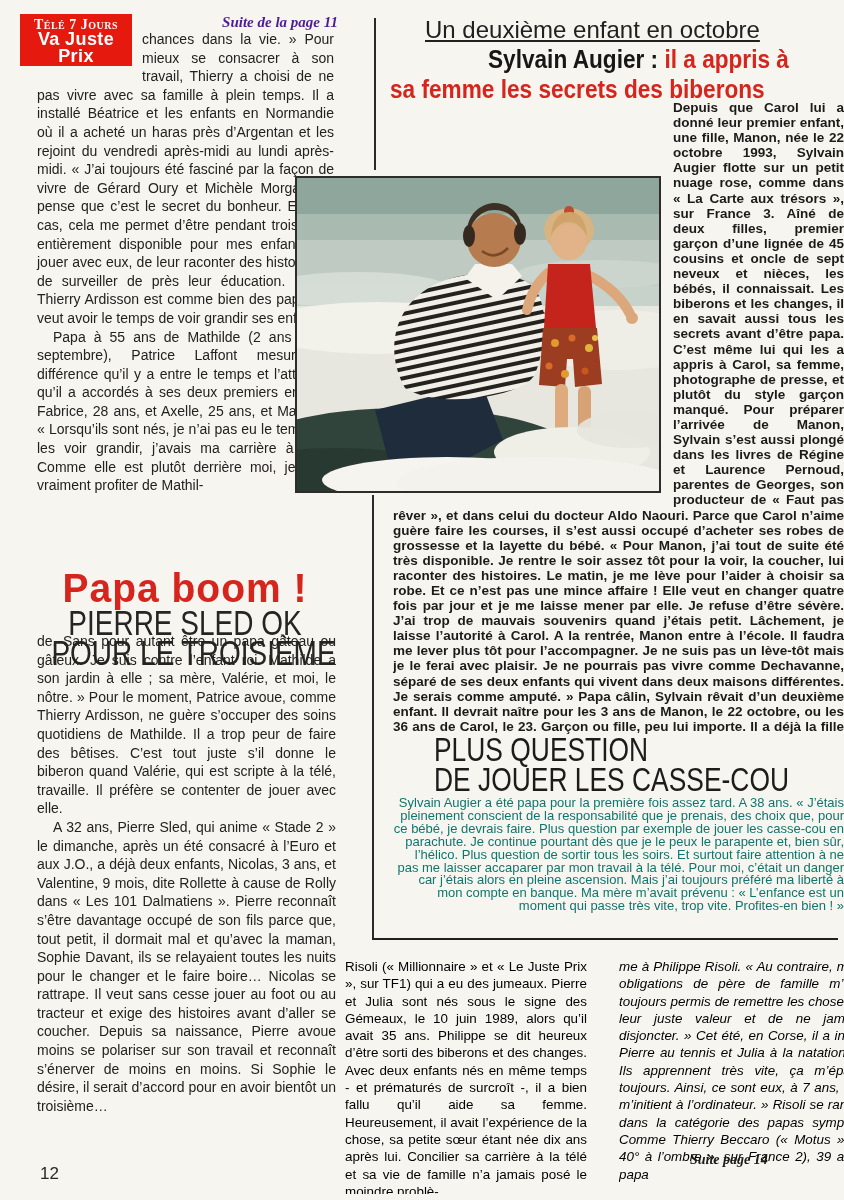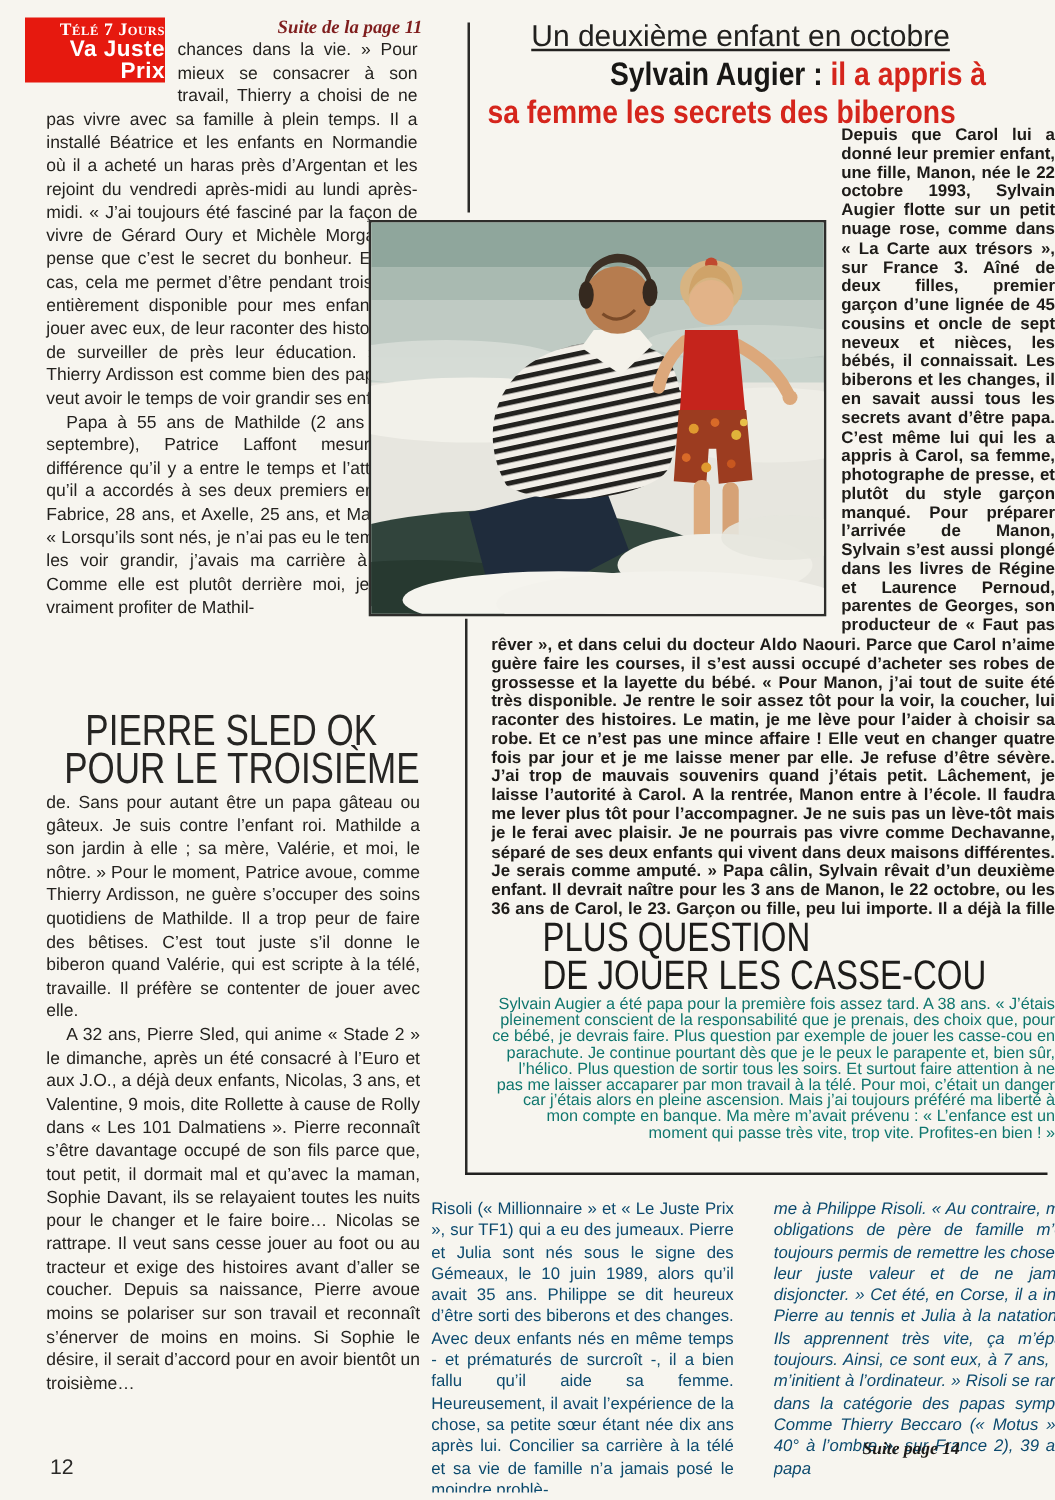--- a/index.html
+++ b/index.html
@@ -11,38 +11,38 @@
 
   
   .vrule { position:absolute; width:2px; background:#2b2a28; }
   .vrule-top { left:374px; top:18px; height:152px; }
   .vrule-mid { left:372px; top:495px; height:445px; }
   .hrule { position:absolute; left:372px; top:938px; width:466px; height:2px; background:#222120; }
 
   
   .suite-top {
     position:absolute; left:200px; top:14px; width:160px; text-align:center;
-    font-family:"Liberation Serif", serif; font-style:italic; font-weight:bold; font-size:15px; color:#7f1d1d;
+    font-family:"Liberation Serif", serif; font-style:italic; font-weight:bold; font-size:15px; color:#4c1d95;
   }
 
   
   .left-col-top {
     position:absolute; left:37px; top:30px; width:297px;
   }
   .left-col-bottom {
     position:absolute; left:37px; top:632px; width:299px; max-height:512px; overflow:hidden;
   }
   .body-text { font-size:14px; line-height:18.6px; text-align:justify; color:#24221f; }
   .body-text p { margin:0; }
   .indent { text-indent:16px; }
   .indent-lg { text-indent:34px; }
 
   .masthead {
     float:left; width:112px; height:52px; margin:-16px 10px 16px -17px;
-    background:#e6190f; color:#ffffff; text-align:right; padding-top:4px; box-sizing:border-box;
+    background:#e6190f; color:#ffffff; text-align:center; padding-top:4px; box-sizing:border-box;
   }
   .masthead-line1 {
     font-family:"Liberation Serif", serif; font-variant:small-caps; font-weight:bold;
     font-size:14px; line-height:13px; letter-spacing:.5px;
   }
   .masthead-line2, .masthead-line3 { font-weight:bold; font-size:18px; line-height:16.5px; letter-spacing:.4px; }
 
   
   .papa-boom { position:absolute; left:18px; top:570px; width:334px; text-align:center; }
   .papa-boom-red {
@@ -90,21 +90,21 @@
 
   
   .red-quote {
     position:absolute; left:392px; top:797px; width:452px; height:138px; overflow:hidden;
     color:#0f766e; font-size:13px; line-height:12.9px; text-align:right;
   }
 
   
   .bottom-col {
     position:absolute; top:958px; max-height:236px; overflow:hidden;
-    font-size:13.4px; line-height:17.3px; text-align:justify; color:#0c4a6e;
+    font-size:13.4px; line-height:17.3px; text-align:justify; color:#000000;
   }
   .bottom-mid { left:345px; width:242px; }
   .bottom-right { left:619px; width:243px;font-style:italic; }
 
   .suite-bottom {
     position:absolute; left:690px; top:1152px; width:120px; text-align:left;
     font-family:"Liberation Serif", serif; font-style:italic; font-weight:bold; font-size:14px; color:#1c1b19;
   }
   .page-number { position:absolute; left:40px; top:1164px; font-size:17px; color:#2a2927; }
 </style>
@@ -123,20 +123,21 @@
     <div class="masthead">
       <div class="masthead-line1">Télé 7 Jours</div>
       <div class="masthead-line2">Va Juste</div>
       <div class="masthead-line3">Prix</div>
     </div>
     <p>chances dans la vie. » Pour mieux se consacrer à son travail, Thierry a choisi de ne pas vivre avec sa famille à plein temps. Il a installé Béatrice et les enfants en Normandie où il a acheté un haras près d’Argentan et les rejoint du vendredi après-midi au lundi après-midi. « J’ai toujours été fasciné par la façon de vivre de Gérard Oury et Michèle Morgan. Je pense que c’est le secret du bonheur. En tout cas, cela me permet d’être pendant trois jours entièrement disponible pour mes enfants, de jouer avec eux, de leur raconter des histoires et de surveiller de près leur éducation. » Car Thierry Ardisson est comme bien des papas : il veut avoir le temps de voir grandir ses enfants.</p>
     <p class="indent">Papa à 55 ans de Mathilde (2 ans le 24 septembre), Patrice Laffont mesure la différence qu’il y a entre le temps et l’attention qu’il a accordés à ses deux premiers enfants, Fabrice, 28 ans, et Axelle, 25 ans, et Mathilde. « Lorsqu’ils sont nés, je n’ai pas eu le temps de les voir grandir, j’avais ma carrière à faire. Comme elle est plutôt derrière moi, je peux vraiment profiter de Mathil-</p>
   </div>
 
   <div class="papa-boom">
+    <div class="papa-boom-red">Papa boom !</div>
     <div class="papa-boom-black">PIERRE SLED OK</div>
     <div class="papa-boom-black">POUR LE TROISIÈME</div>
   </div>
 
   <div class="left-col-bottom body-text">
     <p>de. Sans pour autant être un papa gâteau ou gâteux. Je suis contre l’enfant roi. Mathilde a son jardin à elle ; sa mère, Valérie, et moi, le nôtre. » Pour le moment, Patrice avoue, comme Thierry Ardisson, ne guère s’occuper des soins quotidiens de Mathilde. Il a trop peur de faire des bêtises. C’est tout juste s’il donne le biberon quand Valérie, qui est scripte à la télé, travaille. Il préfère se contenter de jouer avec elle.</p>
     <p class="indent">A 32 ans, Pierre Sled, qui anime « Stade 2 » le dimanche, après un été consacré à l’Euro et aux J.O., a déjà deux enfants, Nicolas, 3 ans, et Valentine, 9 mois, dite Rollette à cause de Rolly dans « Les 101 Dalmatiens ». Pierre reconnaît s’être davantage occupé de son fils parce que, tout petit, il dormait mal et qu’avec la maman, Sophie Davant, ils se relayaient toutes les nuits pour le changer et le faire boire… Nicolas se rattrape. Il veut sans cesse jouer au foot ou au tracteur et exige des histoires avant d’aller se coucher. Depuis sa naissance, Pierre avoue moins se polariser sur son travail et reconnaît s’énerver de moins en moins. Si Sophie le désire, il serait d’accord pour en avoir bientôt un troisième…</p>
   </div>
 
   <div class="kicker">Un deuxième enfant en octobre</div>

